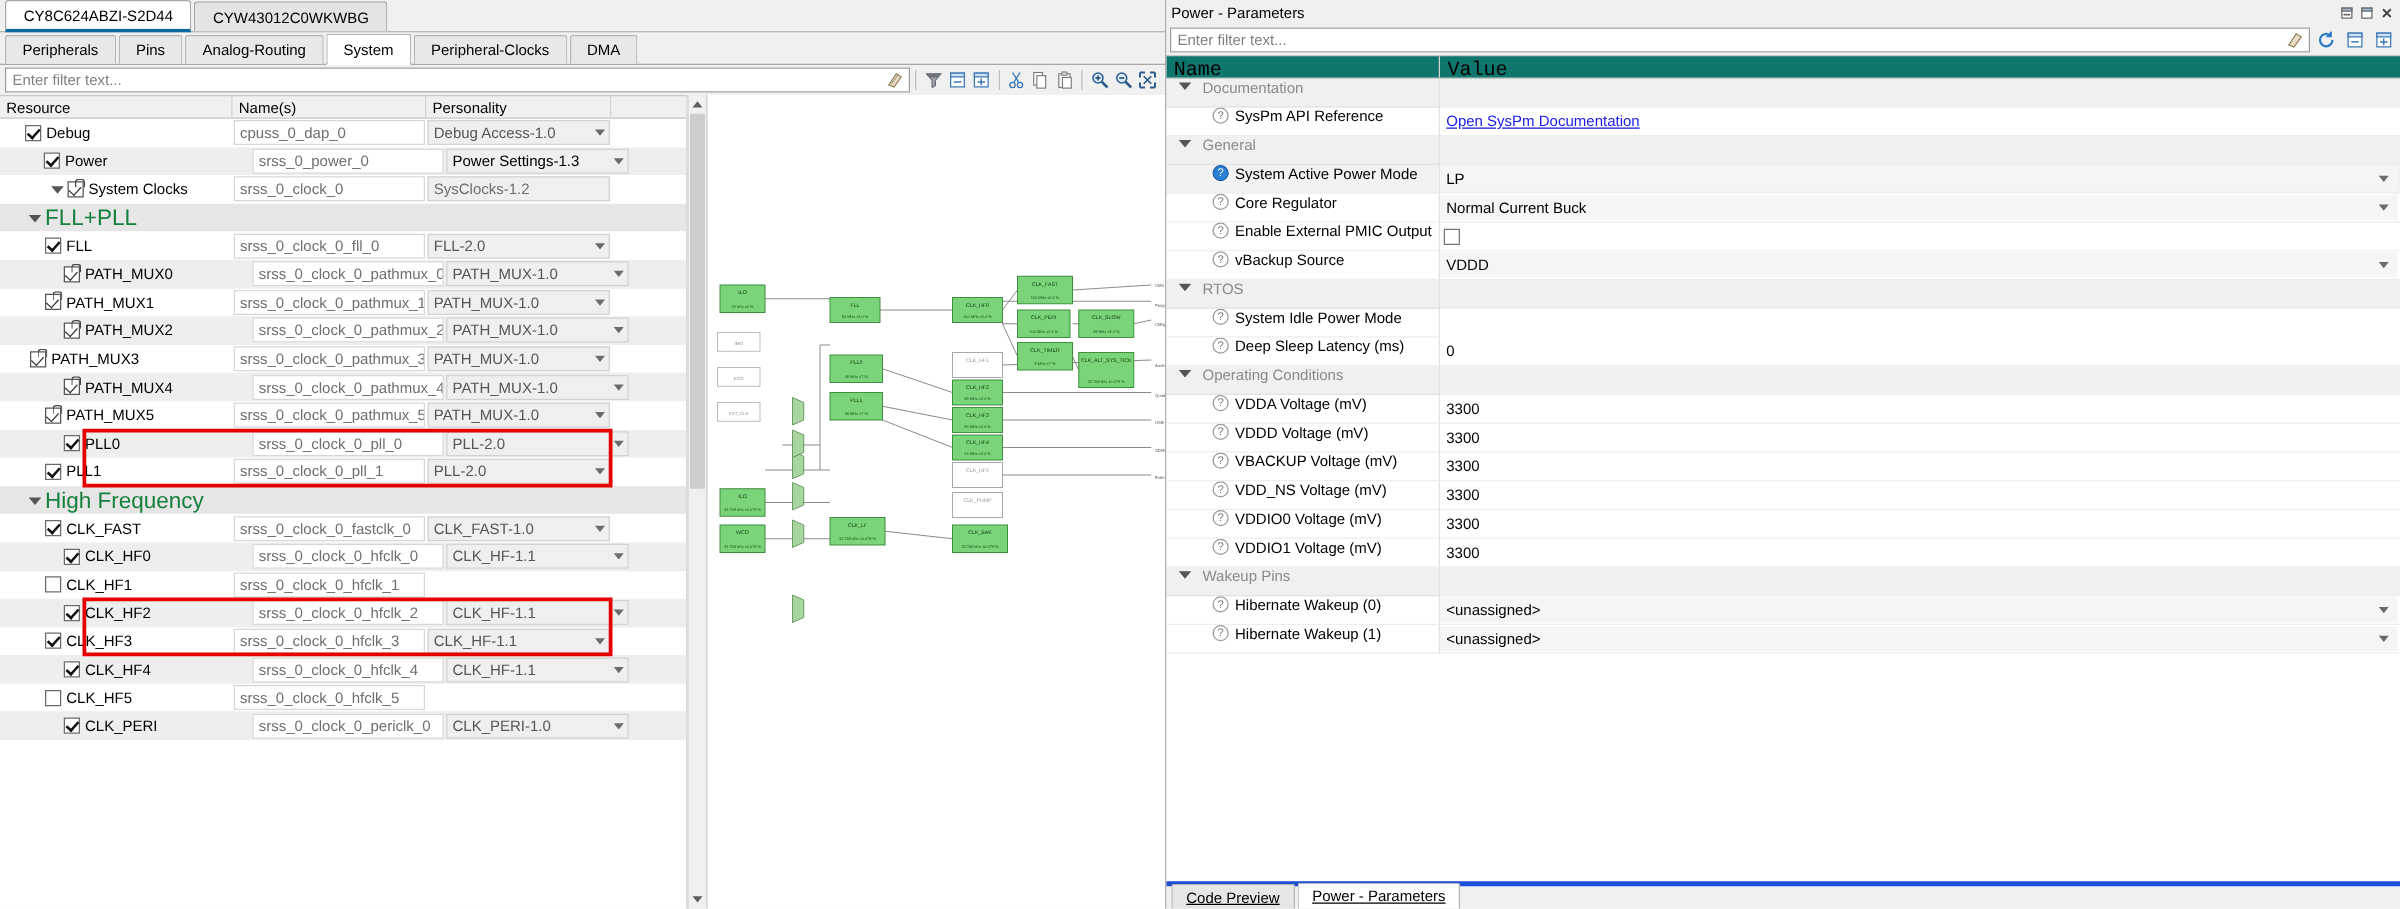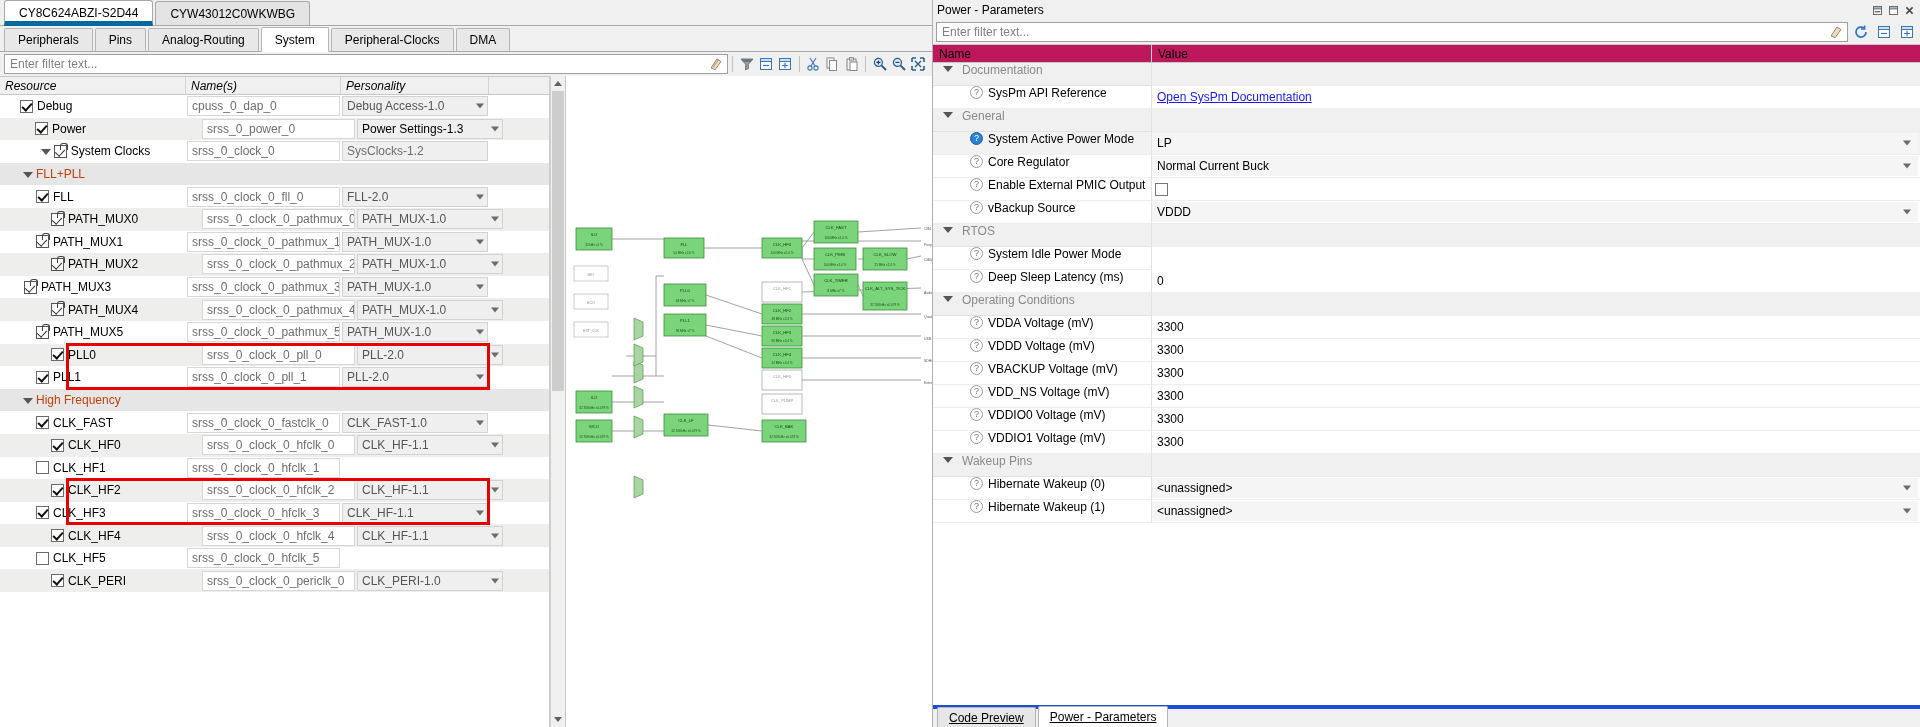--- a/index.html
+++ b/index.html
@@ -39,21 +39,21 @@
     border-bottom: none;
     border-radius: 3px 3px 0 0;
     margin-right: 2px;
     color: #000;
     cursor: default;
   }
   .device-tab.active {
     background: #ffffff;
     height: 26px; line-height: 25px;
     position: relative; top: 1px;
-    border-bottom: 5px solid #0369a1;
+    border-bottom: 3px solid #0369a1;
   }
 
   
   .section-tabs {
     height: 26px; background: #f0f0f0;
     display: flex; align-items: flex-end;
     padding-left: 4px;
     border-bottom: 1px solid #a8a8a8;
   }
   .section-tab {
@@ -115,21 +115,20 @@
     width: 550px; display: flex; flex-direction: column;
     border-right: 1px solid #ccc; position: relative;
     background: #ffffff;
   }
   .tree-head {
     display: flex; height: 19px;
     background: #f0f0f0;
     border-bottom: 1px solid #c8c8c8;
     border-top: 1px solid #c8c8c8;
     font-size: 12px;
-    font-style: italic;
   }
   .tree-head div {
     padding: 2px 5px; color: #000;
     border-right: 1px solid #d4d4d4;
     white-space: nowrap; overflow: hidden;
   }
   .col-res { width: 186px; }
   .col-name { width: 155px; }
   .col-pers { width: 148px; }
   .col-extra { flex: 1; border-right: none !important; }
@@ -204,21 +203,21 @@
     transform: rotate(42deg);
   }
   .cb.locked::before {
     content: ""; position: absolute;
     right: -2px; top: -3px;
     width: 6px; height: 6px;
     border: 1.4px solid #444; border-bottom: none;
     border-radius: 3px 3px 0 0;
   }
   .res-label { font-size: 12px; color: #000; }
-  .grp-label { font-size: 12px; color: #c2410c; }
+  .grp-label { font-size: 18px; color: #15803d; }
 
   
   .redbox {
     position: absolute;
     border: 3px solid #e60000;
     pointer-events: none;
     z-index: 30;
   }
 
   
@@ -281,24 +280,25 @@
     padding: 0 3px; gap: 3px;
   }
   .rp-filter-box {
     flex: 1; height: 20px; background: #fff;
     border: 1px solid #a0a0a0;
     display: flex; align-items: center; padding: 0 3px;
   }
 
   .param-head {
     display: flex; height: 19px;
-    background: #be185d;
+    background: #0f766e;
     border-top: 1px solid #c8c8c8;
     border-bottom: 1px solid #c8c8c8;
-    font-size: 12px;
+    font-size: 16px;
+    font-family: Liberation Mono, monospace;
   }
   .param-head div {
     padding: 2px 6px;
     border-right: 1px solid #d4d4d4;
     white-space: nowrap;
   }
   .ph-name { width: 219px; }
   .ph-val { flex: 1; border-right: none !important; }
 
   .param-body { flex: 1; overflow: hidden; background: #fff; }

